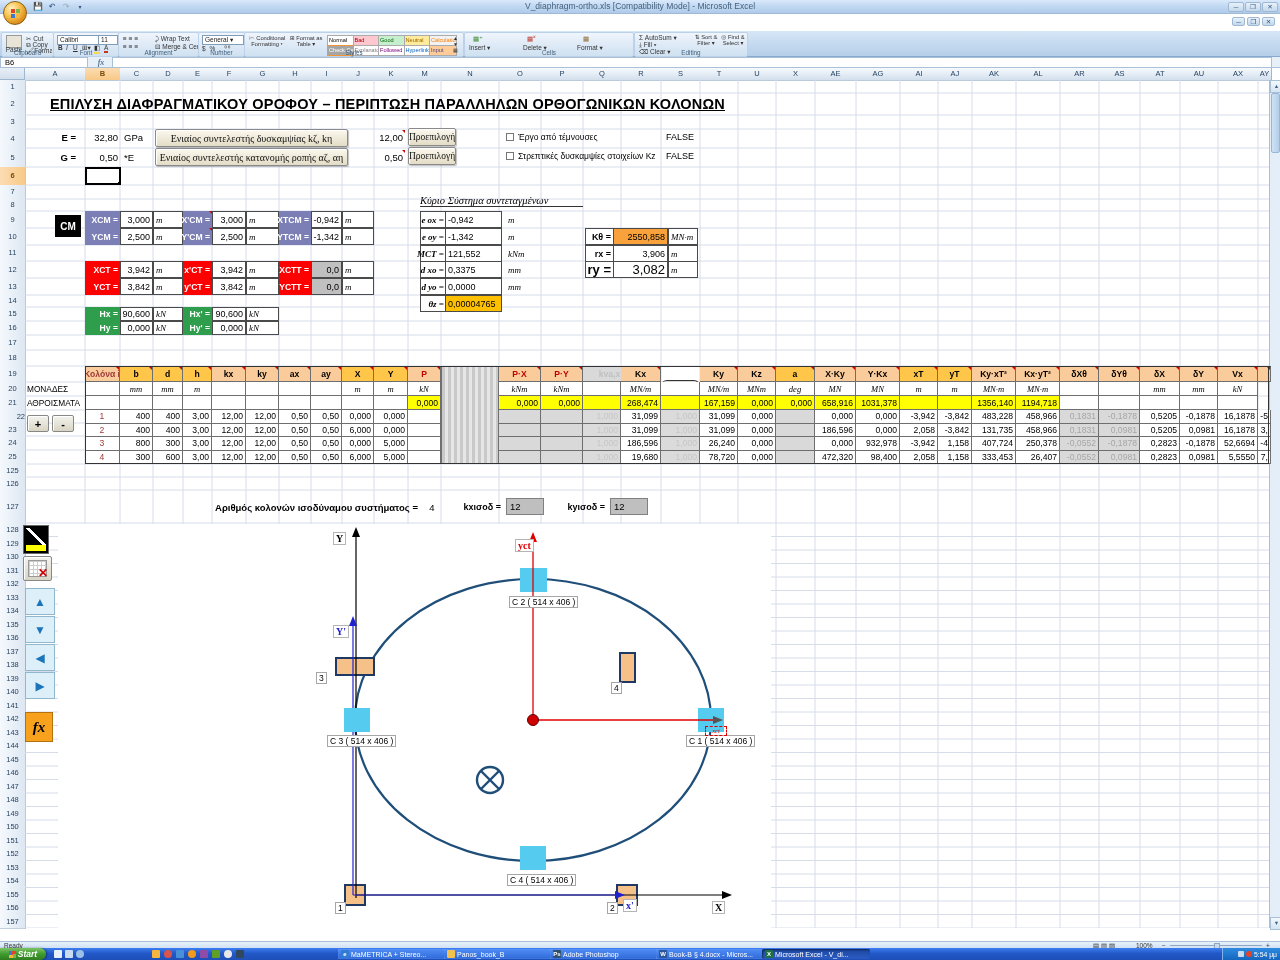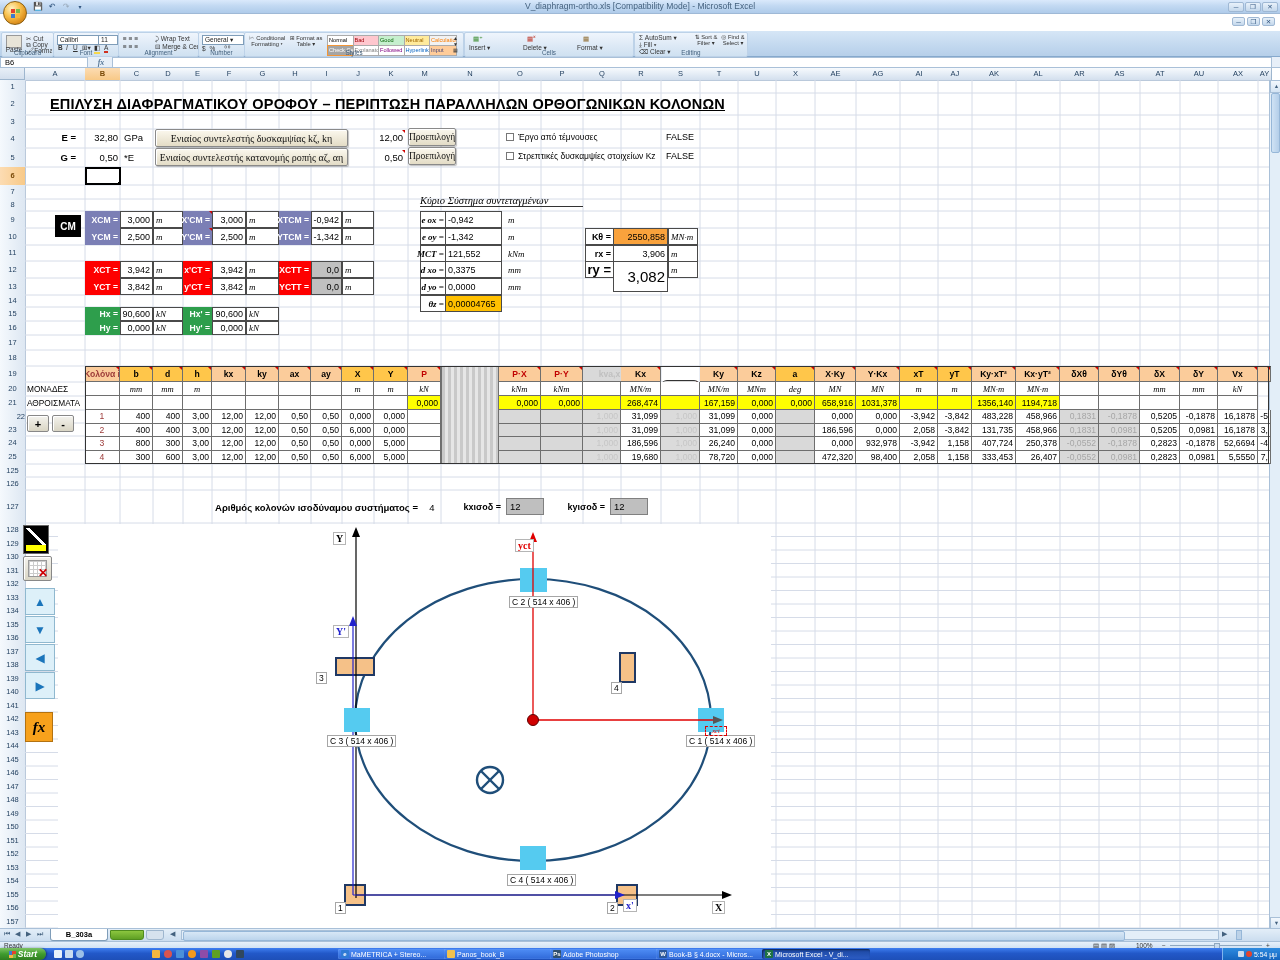--- a/index.html
+++ b/index.html
@@ -473,35 +473,20 @@
   <div class="dlab" style="left:607px;top:902px">2</div>
   <div class="alab" style="left:623px;top:899px;color:#2222CC">x'</div>
   <div class="alab" style="left:712px;top:901px">X</div>
 
   <div class="abs" id="vscroll">
     <div class="sarrow" style="top:0">▲</div>
     <div class="abs" style="left:1px;top:13px;width:9px;height:60px;background:linear-gradient(90deg,#CFE2F4,#B3CEE9);border:1px solid #96B7D8;border-radius:2px"></div>
     <div class="sarrow" style="top:837px">▼</div>
   </div>
 
-  <div class="abs" id="tabbar">
-    <div class="tnav" style="left:4px">⏮</div>
-    <div class="tnav" style="left:15px">◀</div>
-    <div class="tnav" style="left:26px">▶</div>
-    <div class="tnav" style="left:37px">⏭</div>
-    <div class="abs" style="left:50px;top:0;width:58px;height:12px;background:#fff;border:1px solid #7F9DB9;border-top:none;border-radius:0 0 3px 3px;font-size:7.5px;font-weight:bold;text-align:center;line-height:11px">B_303a</div>
-    <div class="abs" style="left:110px;top:1px;width:34px;height:10px;background:linear-gradient(#8CC63F,#5FA024);border:1px solid #4F8C1E;border-radius:0 0 3px 3px"></div>
-    <div class="abs" style="left:146px;top:1px;width:18px;height:10px;background:#D6E2EE;border:1px solid #9EB6CE;border-radius:0 0 3px 3px"></div>
-    <div class="tnav" style="left:170px">◀</div>
-    <div class="abs" style="left:181px;top:1px;width:1038px;height:10px;background:#E3EEF8;border:1px solid #A9C0D8">
-      <div style="position:absolute;left:1px;top:0;width:940px;height:8px;background:linear-gradient(#D7E7F6,#BBD4EC);border:1px solid #96B7D8;border-radius:2px"></div>
-    </div>
-    <div class="tnav" style="left:1222px">▶</div>
-    <div class="abs" style="left:1236px;top:1px;width:6px;height:10px;background:#BCD2E8;border:1px solid #96B7D8"></div>
-  </div>
 
   <div class="abs" id="statusbar">
     <span style="position:absolute;left:4px;top:0">Ready</span>
     <span style="position:absolute;left:1093px;top:0">▤ ▥ ▨</span>
     <span style="position:absolute;left:1136px;top:0">100%</span>
     <span style="position:absolute;left:1162px;top:0">−</span>
     <span style="position:absolute;left:1170px;top:3px;width:92px;height:1px;background:#8FA8C0;display:inline-block"></span>
     <span style="position:absolute;left:1214px;top:1px;width:4px;height:5px;background:#C8DAEC;border:1px solid #8FA8C0;display:inline-block"></span>
     <span style="position:absolute;left:1266px;top:0">+</span>
   </div>
@@ -615,21 +600,21 @@
     <div class="c kvu" style="left: 506px; top: 278px; width: 30px; height: 17px;">mm</div>
     <div class="c r bord" style="left: 420px; top: 295px; width: 25px; height: 17px; font: italic bold 9px &quot;Liberation Serif&quot;, serif; border-right: none; padding-right: 1px;">θz =</div>
     <div class="c bord" style="left: 445px; top: 295px; width: 57px; height: 17px; padding-left: 2px; font-size: 9px; background: rgb(255, 192, 0);">0,00004765</div>
     <div class="c r bord" style="left: 585px; top: 228px; width: 28px; height: 17px; font-weight: bold; font-size: 9px; border-right: none;">Kθ =</div>
     <div class="c r bord" style="left: 613px; top: 228px; width: 55px; height: 17px; font-size: 9px; background: rgb(249, 162, 60);">2550,858</div>
     <div class="c kvu bord" style="left: 668px; top: 228px; width: 30px; height: 17px;">MN·m</div>
     <div class="c r bord" style="left: 585px; top: 245px; width: 28px; height: 17px; font-weight: bold; font-size: 9px; border-right: none;">rx =</div>
     <div class="c r bord" style="left: 613px; top: 245px; width: 55px; height: 17px; font-size: 9px;">3,906</div>
     <div class="c kvu bord" style="left: 668px; top: 245px; width: 30px; height: 17px;">m</div>
     <div class="c r bord" style="left: 585px; top: 261px; width: 28px; height: 17px; font-weight: bold; font-size: 13px; border-right: none;">ry =</div>
-    <div class="c r bord" style="left: 613px; top: 261px; width: 55px; height: 31px; font-size: 15px;">3,082</div>
+    <div class="c r bord" style="left: 613px; top: 261px; width: 55px; height: 17px; font-size: 13px;">3,082</div>
     <div class="c kvu bord" style="left: 668px; top: 261px; width: 30px; height: 17px;">m</div>
     <div class="abs hatch" style="left: 441px; top: 366px; width: 58px; height: 98px; border-left: 1px solid rgb(112, 112, 112); border-right: 1px solid rgb(112, 112, 112);"></div>
     <div class="t hd cmk" style="left: 85px; top: 366px; width: 35px; height: 16px; background: rgb(251, 204, 155); color: rgb(156, 58, 56);">Κολόνα i</div>
     <div class="t un" style="left: 85px; top: 382px; width: 35px; height: 14px;"></div>
     <div class="t" style="left: 85px; top: 396px; width: 35px; height: 14px; background: rgb(255, 255, 255); font-weight: normal;"></div>
     <div class="t" style="left: 85px; top: 410px; width: 35px; height: 13.5px; color: rgb(156, 58, 56); justify-content: center; padding: 0px;">1</div>
     <div class="t" style="left: 85px; top: 423.5px; width: 35px; height: 13.5px; color: rgb(156, 58, 56); justify-content: center; padding: 0px;">2</div>
     <div class="t" style="left: 85px; top: 437px; width: 35px; height: 13.5px; color: rgb(156, 58, 56); justify-content: center; padding: 0px;">3</div>
     <div class="t" style="left: 85px; top: 450.5px; width: 35px; height: 13.5px; color: rgb(156, 58, 56); justify-content: center; padding: 0px;">4</div>
     <div class="t hd cmk" style="left: 120px; top: 366px; width: 33px; height: 16px; background: rgb(255, 198, 74); color: rgb(0, 0, 0);">b</div>

